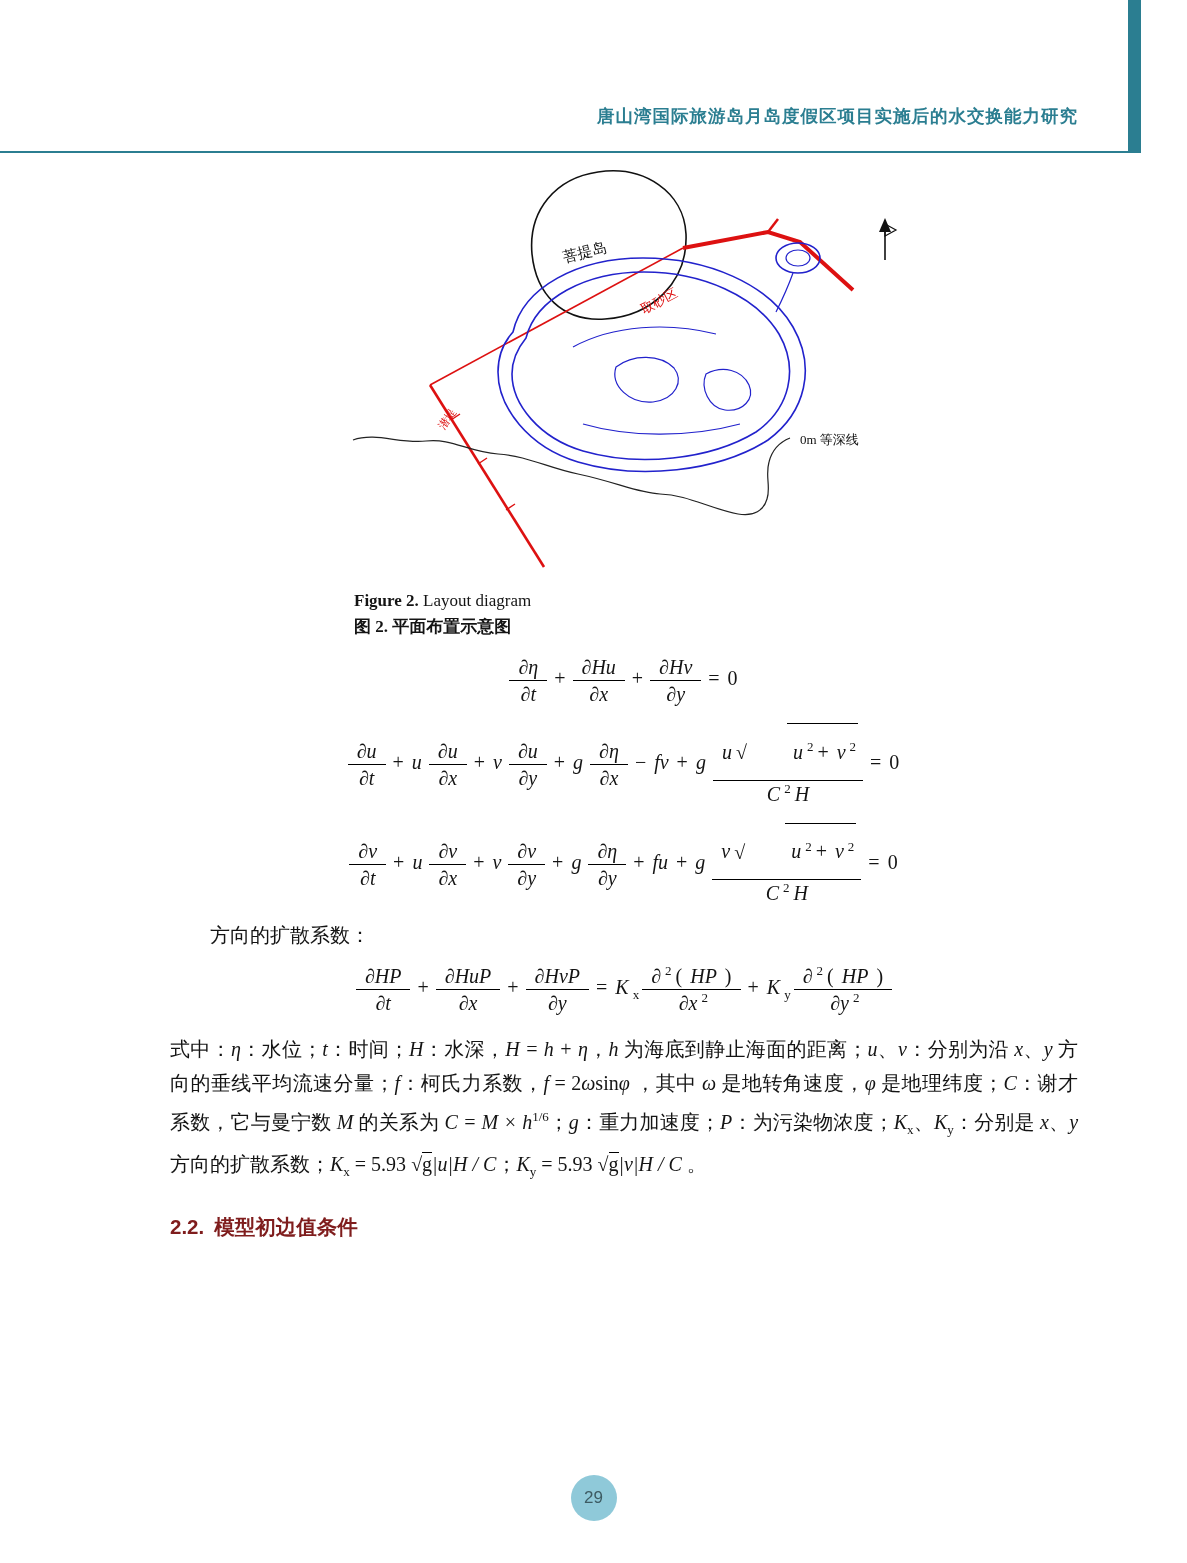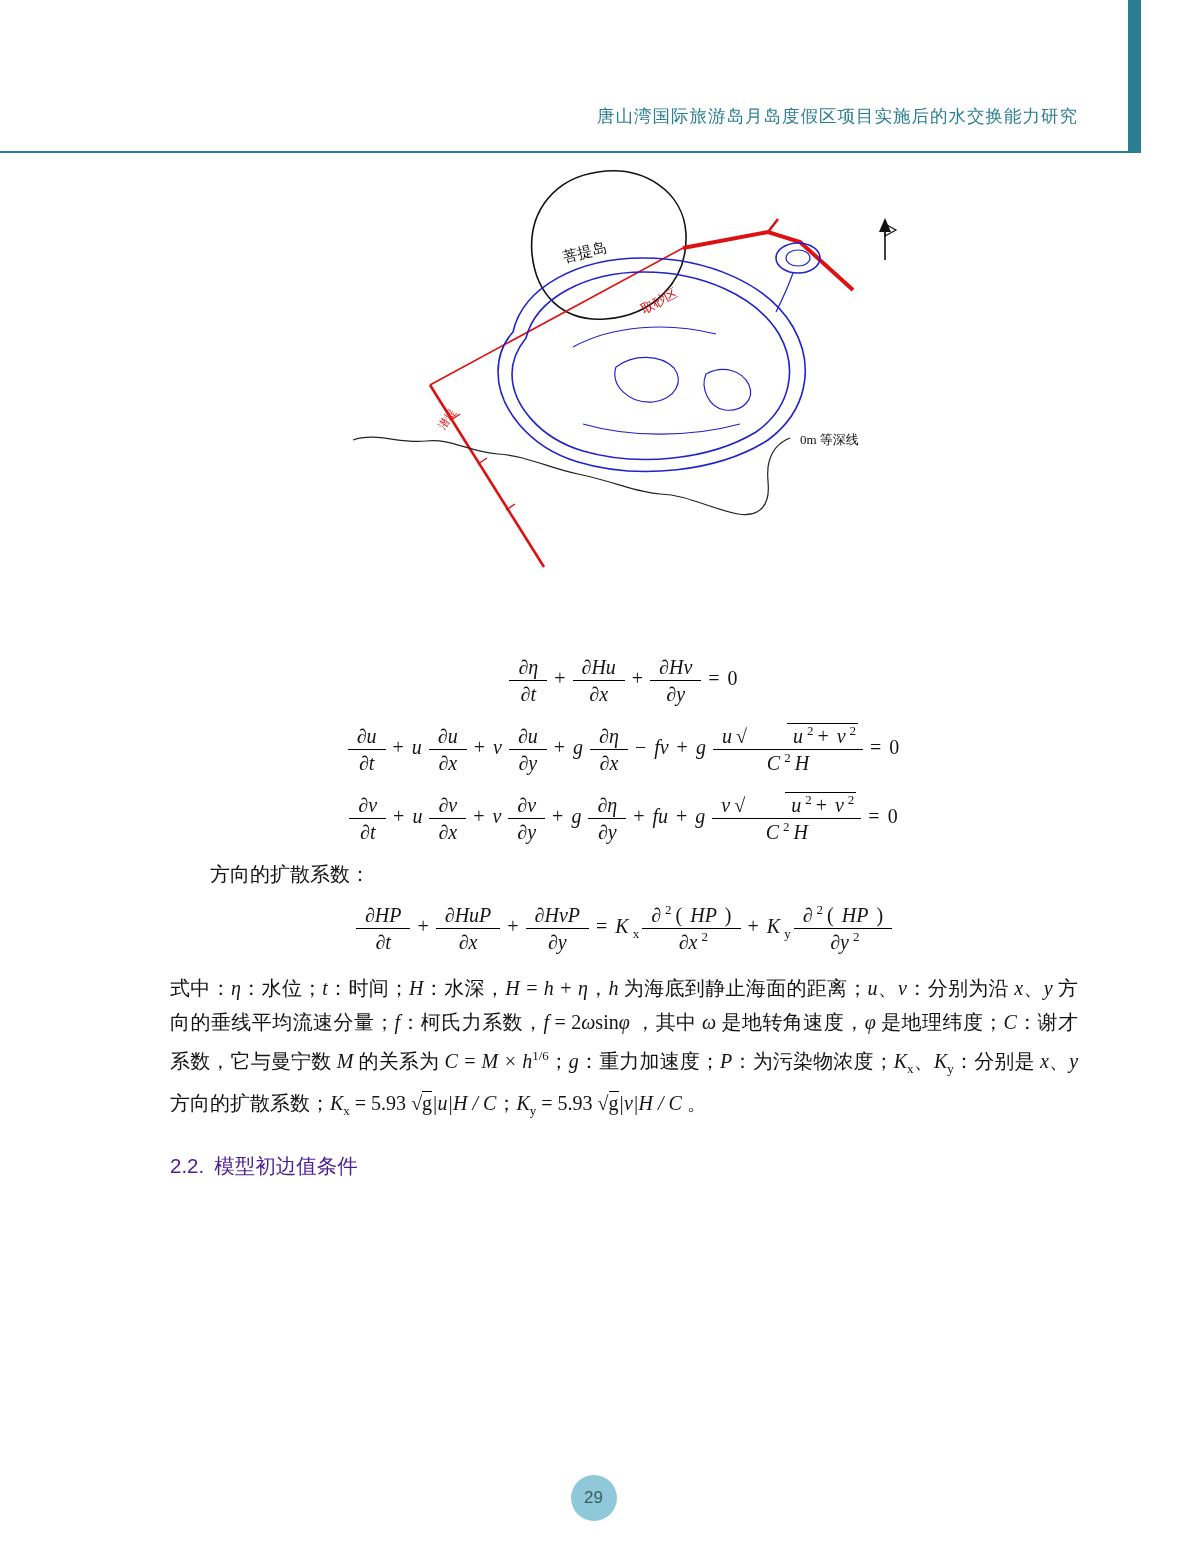--- a/index.html
+++ b/index.html
@@ -2,44 +2,44 @@
 <html><head>
 <meta charset="utf-8">
 <style>
   html,body{margin:0;padding:0;background:#ffffff;}
   .page{position:relative;width:1187px;height:1563px;background:#ffffff;overflow:hidden;
         font-family:"Liberation Serif","DejaVu Serif",serif;color:#141414;}
   
   .corner-bar{position:absolute;top:0;right:46px;width:13px;height:153px;background:#2b7e91;}
   .header-rule{position:absolute;top:151px;left:0;right:46px;height:2px;background:#2b7e91;}
   .header-title{position:absolute;top:104px;left:170px;right:109px;text-align:right;
-        color:#2b7e91;font-size:17.5px;font-weight:normal;letter-spacing:1px;}
+        color:#2b7e91;font-size:17.5px;font-weight:bold;letter-spacing:1px;}
   
   .figure{position:absolute;top:162px;left:348px;width:620px;}
   .figure svg{display:block;}
   .fig-caption{margin:6px 0 0 6px;font-size:17px;line-height:26px;}
   .fig-caption .b{font-weight:bold;}
   
   .content{position:absolute;left:170px;right:109px;top:640px;}
   .eq{display:block;text-align:center;font-size:20px;margin:14px 0 16px 0;white-space:nowrap;}
   .tok{display:inline-block;margin:0 4px;}
   .it{font-style:italic;}
   .frac{display:inline-block;text-align:center;vertical-align:middle;margin:0 3px;}
   .frac .num{display:block;border-bottom:1.3px solid #000;padding:0 5px;line-height:1.3;}
   .frac .den{display:block;padding:0 5px;line-height:1.3;}
   sup{font-size:0.65em;}
   sub{font-size:0.65em;}
   .sqrt{display:inline-block;white-space:nowrap;}
-  .rdc{display:inline-block;border-top:1.2px solid #000;padding:0 2px;line-height:1.15;margin-left:40px;}
+  .rdc{display:inline-block;border-top:1.2px solid #000;padding:16px 2px;line-height:1.15;margin-left:40px;}
   .eq-label{font-size:20px;text-indent:2em;margin:6px 0;}
   
   .para{font-size:20px;line-height:34px;text-align:justify;margin:0 0 2px 0;}
   .indent{text-indent:2em;}
   .sqt{border-top:1.2px solid #000;}
-  .section-head{color:#4c1d95;font-weight:normal;font-size:20.5px;margin:24px 0 14px 0;
+  .section-head{color:#7f1d1d;font-weight:bold;font-size:20.5px;margin:24px 0 14px 0;
         font-family:"Liberation Sans","DejaVu Sans",sans-serif;}
   .section-head .num{margin-right:10px;}
   
   .page-badge{position:absolute;left:50%;bottom:42px;transform:translateX(-50%);
         width:46px;height:46px;border-radius:50%;background:#8fc9d9;
         display:flex;align-items:center;justify-content:center;
         color:#3d5b63;font-size:17px;font-family:"Liberation Sans",sans-serif;}
 </style>
 </head>
 <body>
@@ -85,20 +85,28 @@
         <text x="452" y="282" font-size="13" fill="#111">0m 等深线</text>
       </g>
 
       <g>
         <path d="M 537 98 L 537 62" stroke="#111" stroke-width="1.6" fill="none"></path>
         <path d="M 531 70 L 537 56 L 543 70 Z" fill="#111"></path>
         <path d="M 537 62 L 548 68 L 537 74 Z" fill="none" stroke="#111" stroke-width="1.2"></path>
       </g>
     </svg>
 
+    <div class="fig-caption">
+      <div>
+        <span class="b">Figure 2.</span><span> Layout diagram</span>
+      </div>
+      <div class="b">
+        <span>图 2.</span><span> 平面布置示意图</span>
+      </div>
+    </div>
   </div>
 
   <div class="content">
 
     <div class="eq"><span class="frac"><span class="num"><span class="tok it">∂η</span></span><span class="den"><span class="tok it">∂t</span></span></span><span class="tok">+</span><span class="frac"><span class="num"><span class="tok it">∂Hu</span></span><span class="den"><span class="tok it">∂x</span></span></span><span class="tok">+</span><span class="frac"><span class="num"><span class="tok it">∂Hv</span></span><span class="den"><span class="tok it">∂y</span></span></span><span class="tok">=</span><span class="tok">0</span></div>
 
 
     <div class="eq"><span class="frac"><span class="num"><span class="tok it">∂u</span></span><span class="den"><span class="tok it">∂t</span></span></span><span class="tok">+</span><span class="tok it">u</span><span class="frac"><span class="num"><span class="tok it">∂u</span></span><span class="den"><span class="tok it">∂x</span></span></span><span class="tok">+</span><span class="tok it">v</span><span class="frac"><span class="num"><span class="tok it">∂u</span></span><span class="den"><span class="tok it">∂y</span></span></span><span class="tok">+</span><span class="tok it">g</span><span class="frac"><span class="num"><span class="tok it">∂η</span></span><span class="den"><span class="tok it">∂x</span></span></span><span class="tok">−</span><span class="tok it">fv</span><span class="tok">+</span><span class="tok it">g</span><span class="frac"><span class="num"><span class="tok it">u</span><span class="sqrt"><span>√</span><span class="rdc"><span class="tok it">u</span><sup>2</sup><span class="tok">+</span><span class="tok it">v</span><sup>2</sup></span></span></span><span class="den"><span class="tok it">C</span><sup>2</sup><span class="tok it">H</span></span></span><span class="tok">=</span><span class="tok">0</span></div>
     <div class="eq"><span class="frac"><span class="num"><span class="tok it">∂v</span></span><span class="den"><span class="tok it">∂t</span></span></span><span class="tok">+</span><span class="tok it">u</span><span class="frac"><span class="num"><span class="tok it">∂v</span></span><span class="den"><span class="tok it">∂x</span></span></span><span class="tok">+</span><span class="tok it">v</span><span class="frac"><span class="num"><span class="tok it">∂v</span></span><span class="den"><span class="tok it">∂y</span></span></span><span class="tok">+</span><span class="tok it">g</span><span class="frac"><span class="num"><span class="tok it">∂η</span></span><span class="den"><span class="tok it">∂y</span></span></span><span class="tok">+</span><span class="tok it">fu</span><span class="tok">+</span><span class="tok it">g</span><span class="frac"><span class="num"><span class="tok it">v</span><span class="sqrt"><span>√</span><span class="rdc"><span class="tok it">u</span><sup>2</sup><span class="tok">+</span><span class="tok it">v</span><sup>2</sup></span></span></span><span class="den"><span class="tok it">C</span><sup>2</sup><span class="tok it">H</span></span></span><span class="tok">=</span><span class="tok">0</span></div>
 

